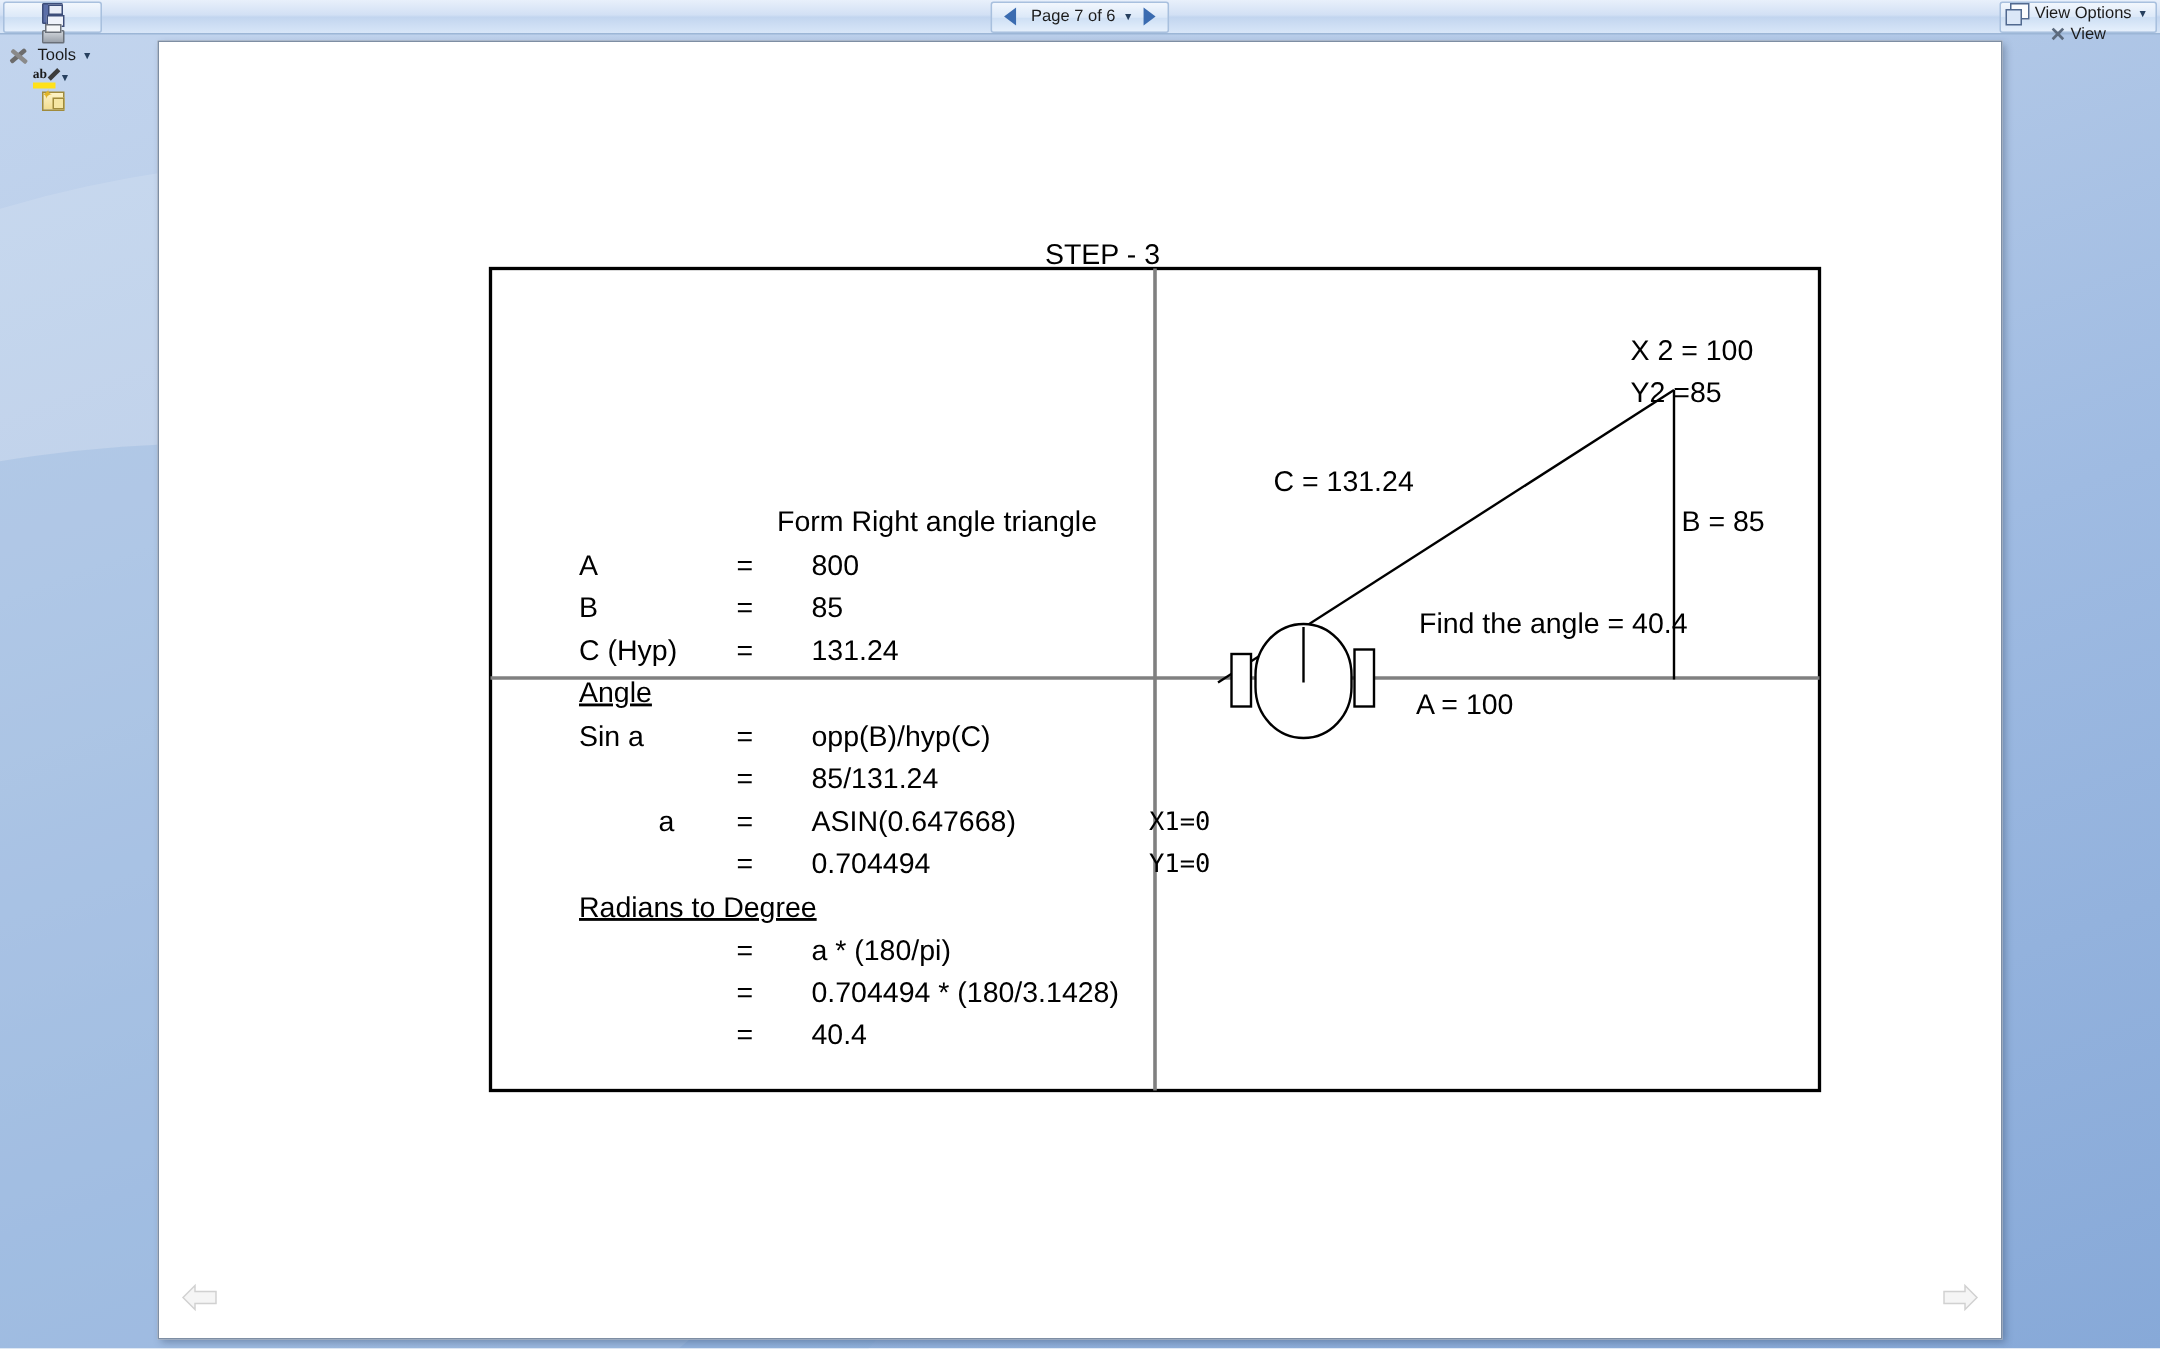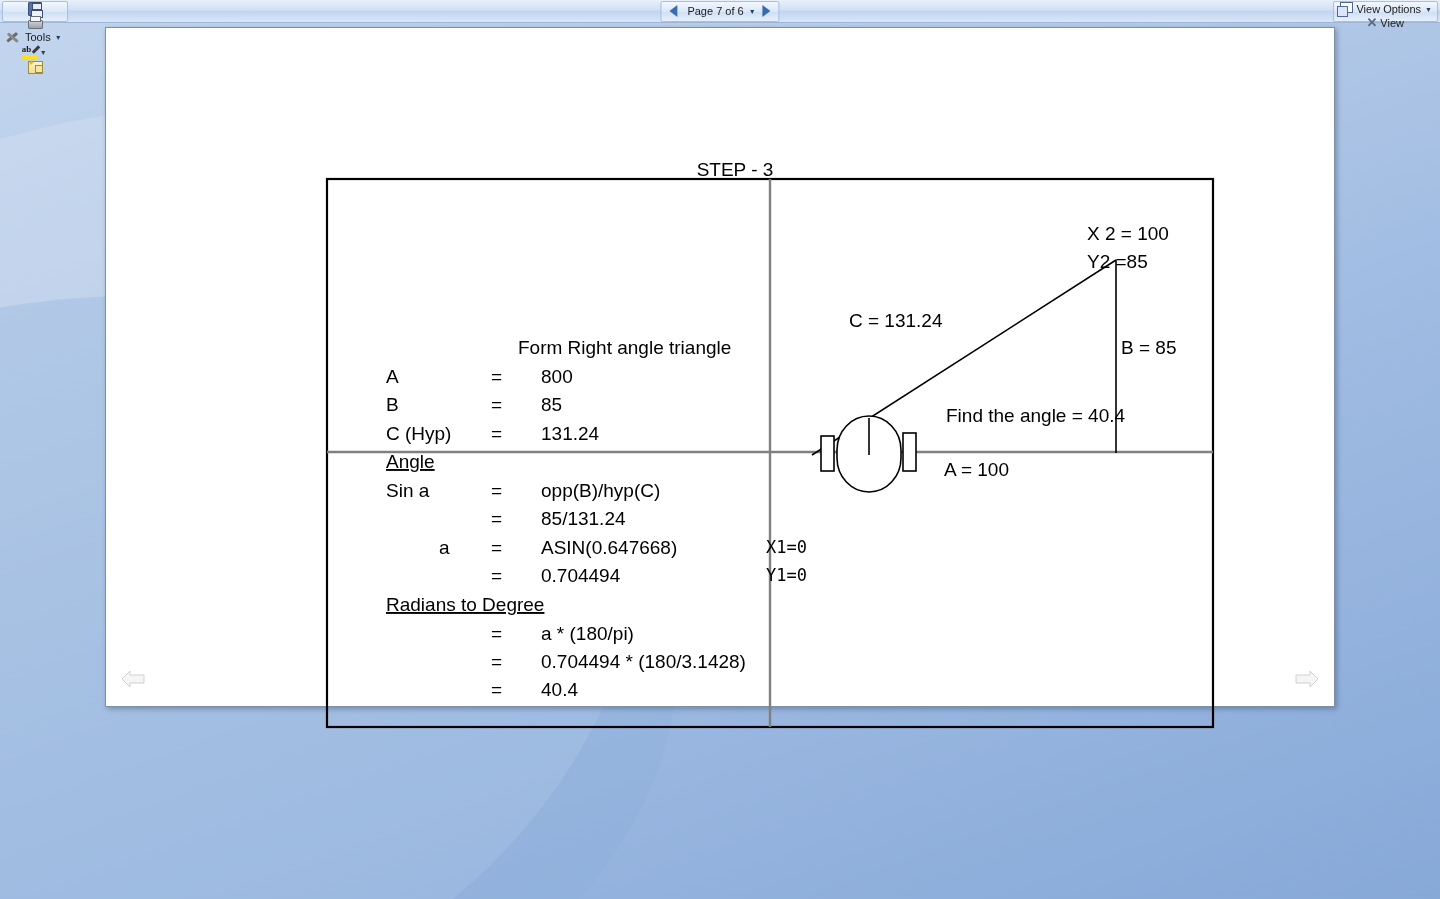--- a/index.html
+++ b/index.html
@@ -118,21 +118,21 @@
 
   #tb-right {
     position: absolute; right: 2px; top: 1px;
     display: flex; align-items: center; height: 21px;
   }
 
   
   #page {
     position: absolute;
     left: 105px; top: 27px;
-    width: 1230px; height: 680px;
+    width: 1230px; height: 866px;
     background: #ffffff;
     border: 1px solid #7e8ea3;
     box-shadow: 2px 2px 5px rgba(30,50,80,0.35);
   }
 
   
   .page-nav-arrow {
     position: absolute; bottom: 16px;
     width: 24px; height: 22px; opacity: 0.45;
   }

